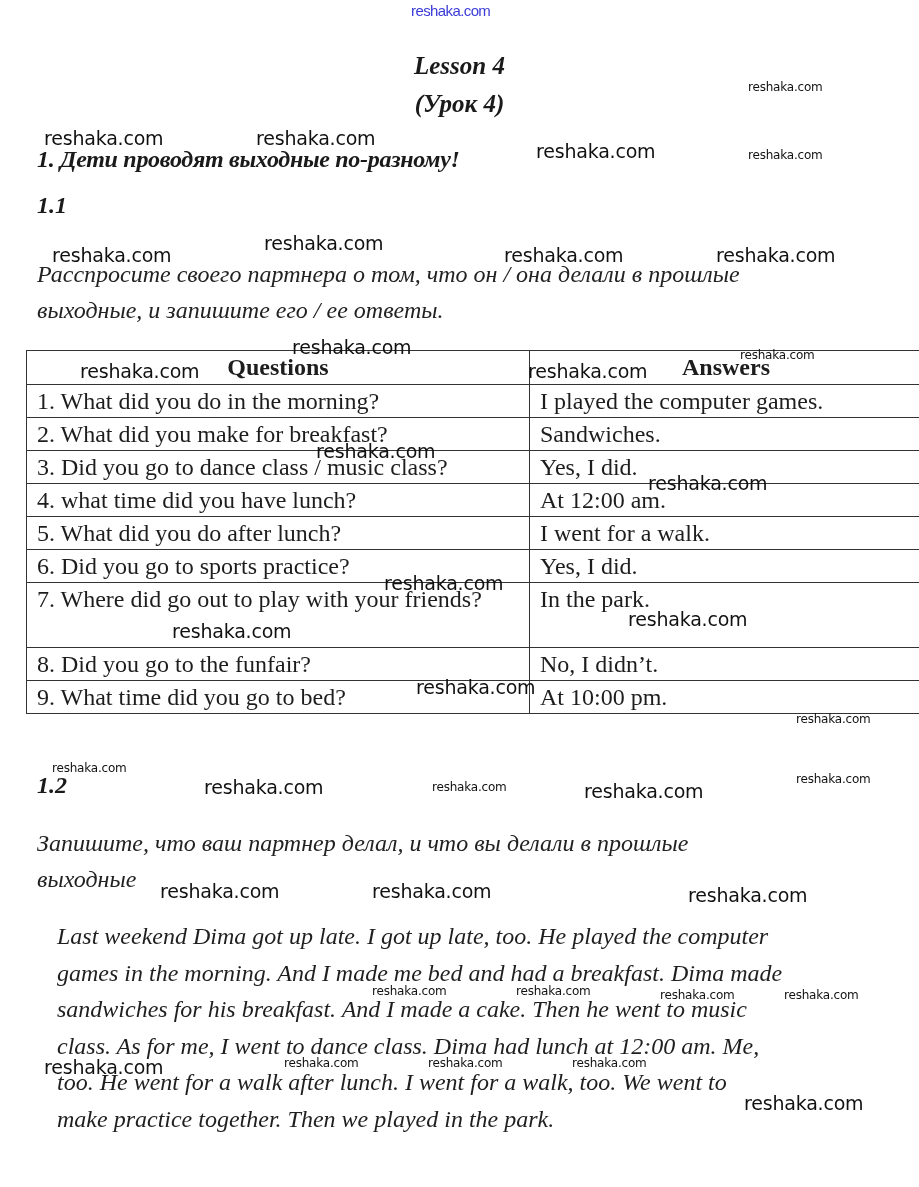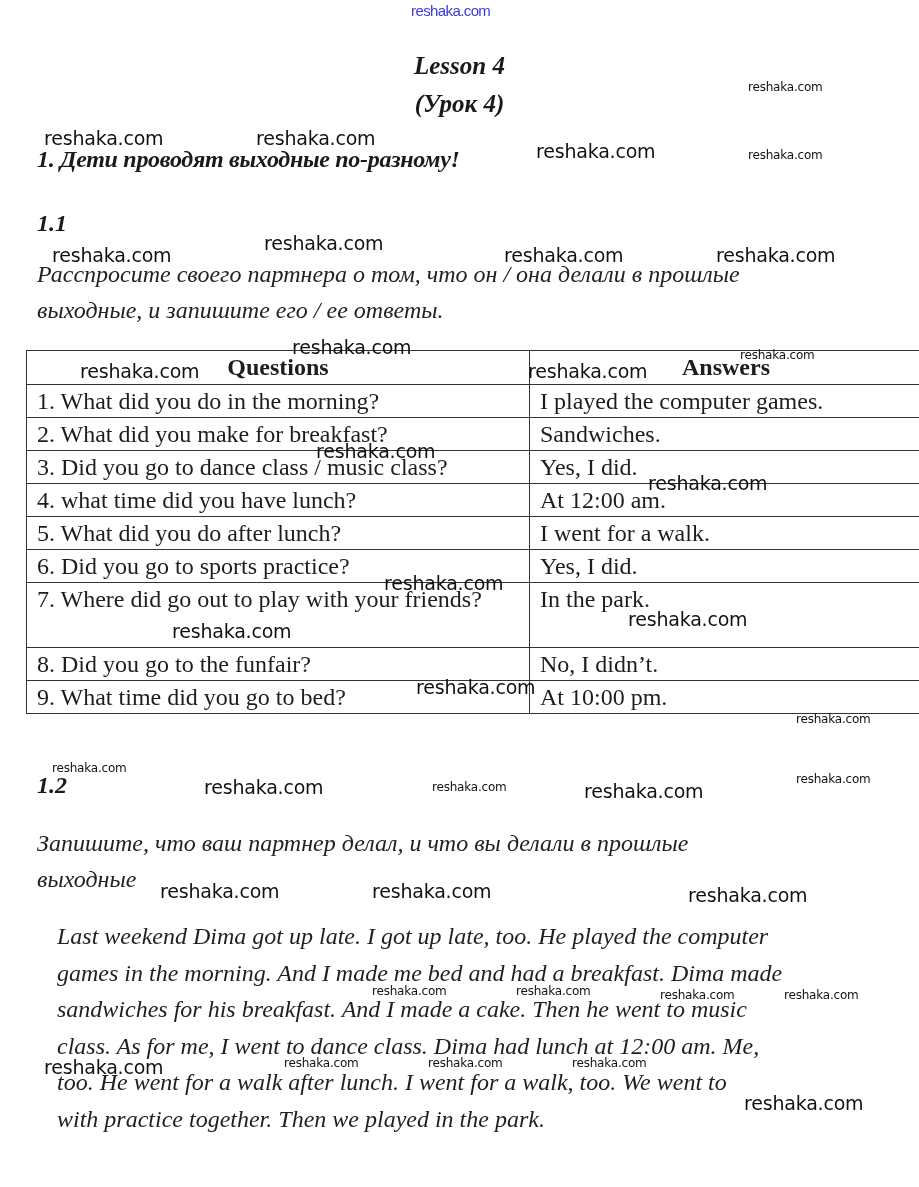--- a/index.html
+++ b/index.html
@@ -27,21 +27,21 @@
 </head>
 <body>
 
 <div class="wm wm-top" style="left:411px; top:2px;">reshaka.com</div>
 
 <div class="abs title" style="top:52px;">Lesson 4</div>
 <div class="abs title" style="top:90px;">(Урок 4)</div>
 
 <div class="abs h1" style="left:37px; top:146px;">1. Дети проводят выходные по-разному!</div>
 
-<div class="abs sub" style="left:37px; top:210px;">1.1</div>
+<div class="abs sub" style="left:37px; top:192px;">1.1</div>
 <div class="abs para" style="left:37px; top:256px;">Расспросите своего партнера о том, что он / она делали в прошлые</div>
 <div class="abs para" style="left:37px; top:292px;">выходные, и запишите его / ее ответы.</div>
 
 <table class="qa">
   <tbody>
       <tr>
     <th>Questions</th>
     <th>Answers</th>
   </tr>
   <tr>
@@ -86,21 +86,21 @@
 <div class="abs sub" style="left:37px; top:772px;">1.2</div>
 <div class="abs para" style="left:37px; top:825px;">Запишите, что ваш партнер делал, и что вы делали в прошлые</div>
 <div class="abs para" style="left:37px; top:861px;">выходные</div>
 
 <div class="abs story" style="left:37px; top:918px;margin-left:20px;">
   <div>Last weekend Dima got up late. I got up late, too. He played the computer</div>
   <div>games in the morning. And I made me bed and had a breakfast. Dima made</div>
   <div>sandwiches for his breakfast. And I made a cake. Then he went to music</div>
   <div>class. As for me, I went to dance class. Dima had lunch at 12:00 am. Me,</div>
   <div>too. He went for a walk after lunch. I went for a walk, too. We went to</div>
-  <div>with practice together. Then we played in the park.</div>
+  <div>make practice together. Then we played in the park.</div>
 </div>
 
 <div class="wm wm-small" style="left:748px; top:80px;">reshaka.com</div>
 <div class="wm wm-big" style="left:44px;  top:127px;">reshaka.com</div>
 <div class="wm wm-big" style="left:256px; top:127px;">reshaka.com</div>
 <div class="wm wm-big" style="left:536px; top:140px;">reshaka.com</div>
 <div class="wm wm-small" style="left:748px; top:148px;">reshaka.com</div>
 <div class="wm wm-big" style="left:264px; top:232px;">reshaka.com</div>
 <div class="wm wm-big" style="left:52px;  top:244px;">reshaka.com</div>
 <div class="wm wm-big" style="left:504px; top:244px;">reshaka.com</div>

